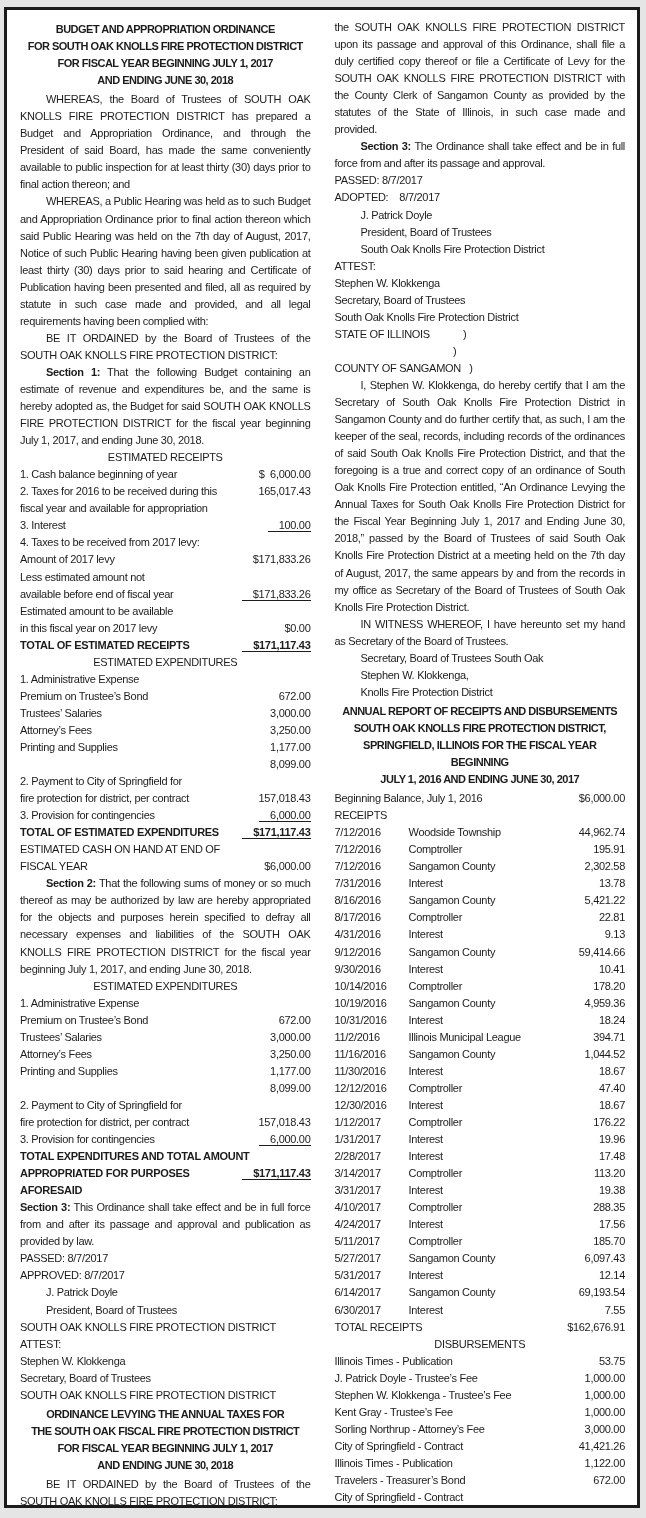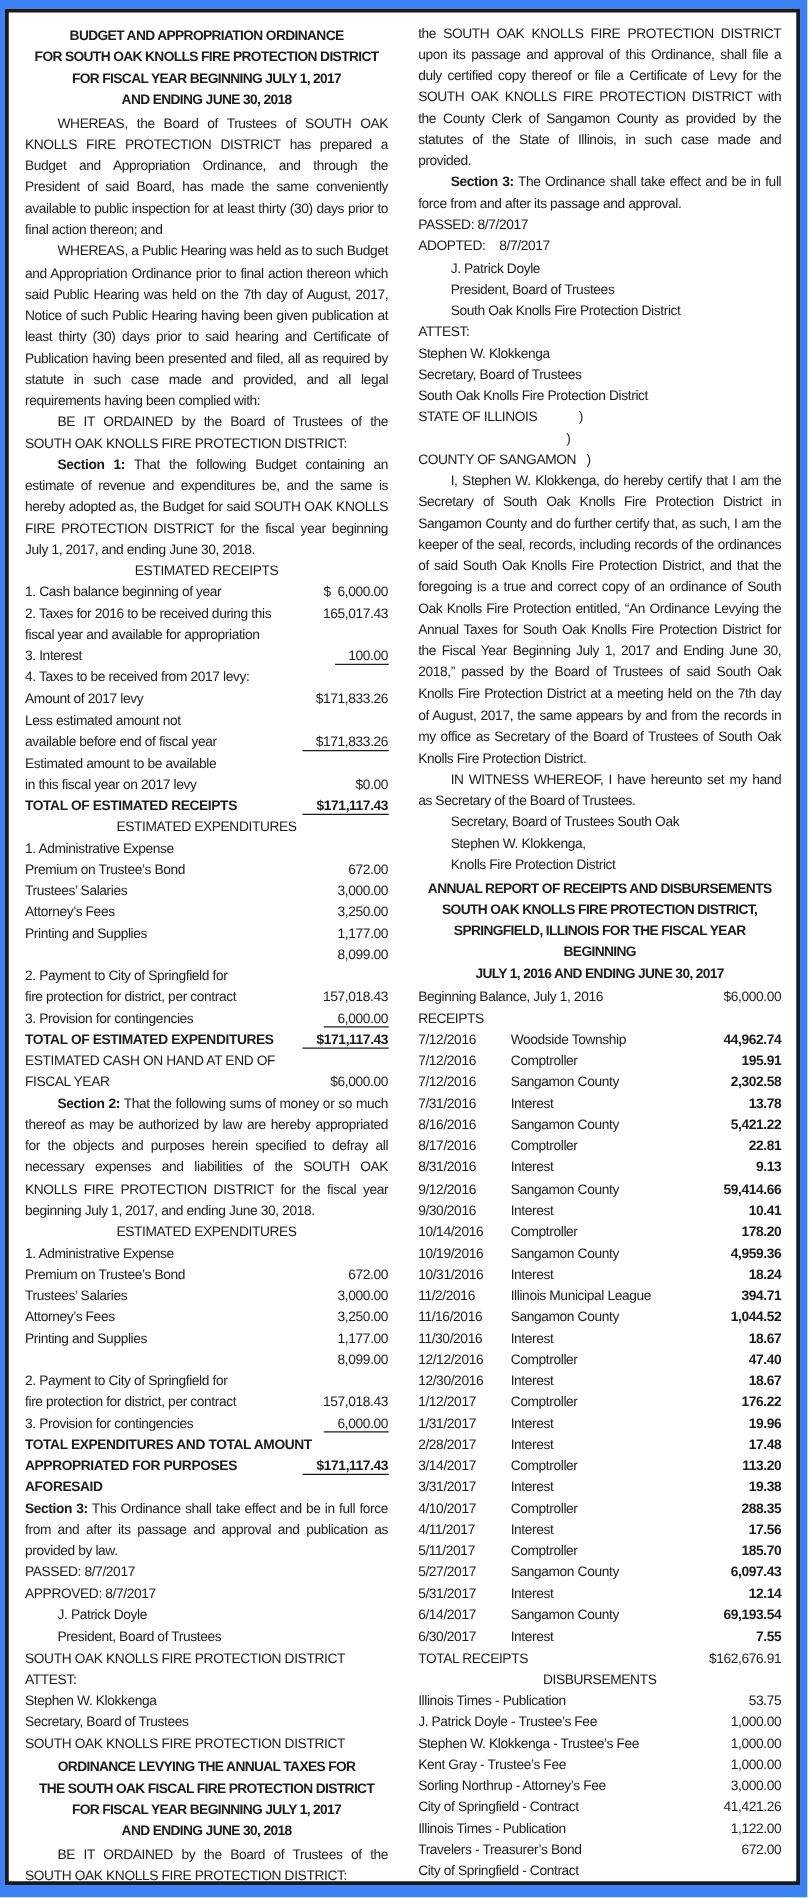--- a/index.html
+++ b/index.html
@@ -1,19 +1,19 @@
 <!DOCTYPE html>
 <html><head>
 <meta charset="utf-8">
 <style>
   html,body{margin:0;padding:0;background:#ffffff;}
   .page{
     position:relative;
     width:646px;height:1518px;
-    background:#3b82f6;
+    background:#e5e5e5;
     font-family:"Liberation Sans", sans-serif;
     color:#1c1c1c;
     overflow:hidden;
   }
   .frame{
     position:absolute;left:4px;top:7px;right:6px;bottom:10px;
     border:3px solid #1b1b1b;
     box-sizing:border-box;
     padding:9px 12px 8px 13px;
     overflow:hidden;
@@ -41,21 +41,21 @@
   .row .lbl{min-width:0;}
   .row .lbl.b{font-weight:bold;}
   .row .amt{white-space:pre;flex-shrink:0;}
   .row .amt.rgt{margin-left:auto;}
   .row .amt.mid{margin-left:auto;}
   .ul{border-bottom:1.4px solid #1c1c1c;padding-left:11px;text-align:right;}
   .b{font-weight:bold;}
   .r3{display:flex;align-items:baseline;}
   .r3 .c1{width:74px;flex-shrink:0;}
   .r3 .c2{flex:1;min-width:0;}
-  .r3 .c3{white-space:pre;flex-shrink:0;font-weight:bold;}
+  .r3 .c3{white-space:pre;flex-shrink:0;}
 </style>
 </head>
 <body>
 
 <div class="page">
   <div class="frame">
     <div class="cols">
         <div class="col">
           <div class="heading">
             <div>BUDGET AND APPROPRIATION ORDINANCE</div>
@@ -250,21 +250,21 @@
             <span class="c1">8/16/2016</span>
             <span class="c2">Sangamon County</span>
             <span class="c3">5,421.22</span>
           </div>
           <div class="r3">
             <span class="c1">8/17/2016</span>
             <span class="c2">Comptroller</span>
             <span class="c3">22.81</span>
           </div>
           <div class="r3">
-            <span class="c1">8/31/2016</span>
+            <span class="c1">4/31/2016</span>
             <span class="c2">Interest</span>
             <span class="c3">9.13</span>
           </div>
           <div class="r3">
             <span class="c1">9/12/2016</span>
             <span class="c2">Sangamon County</span>
             <span class="c3">59,414.66</span>
           </div>
           <div class="r3">
             <span class="c1">9/30/2016</span>
@@ -335,21 +335,21 @@
             <span class="c1">3/31/2017</span>
             <span class="c2">Interest</span>
             <span class="c3">19.38</span>
           </div>
           <div class="r3">
             <span class="c1">4/10/2017</span>
             <span class="c2">Comptroller</span>
             <span class="c3">288.35</span>
           </div>
           <div class="r3">
-            <span class="c1">4/11/2017</span>
+            <span class="c1">4/24/2017</span>
             <span class="c2">Interest</span>
             <span class="c3">17.56</span>
           </div>
           <div class="r3">
             <span class="c1">5/11/2017</span>
             <span class="c2">Comptroller</span>
             <span class="c3">185.70</span>
           </div>
           <div class="r3">
             <span class="c1">5/27/2017</span>

